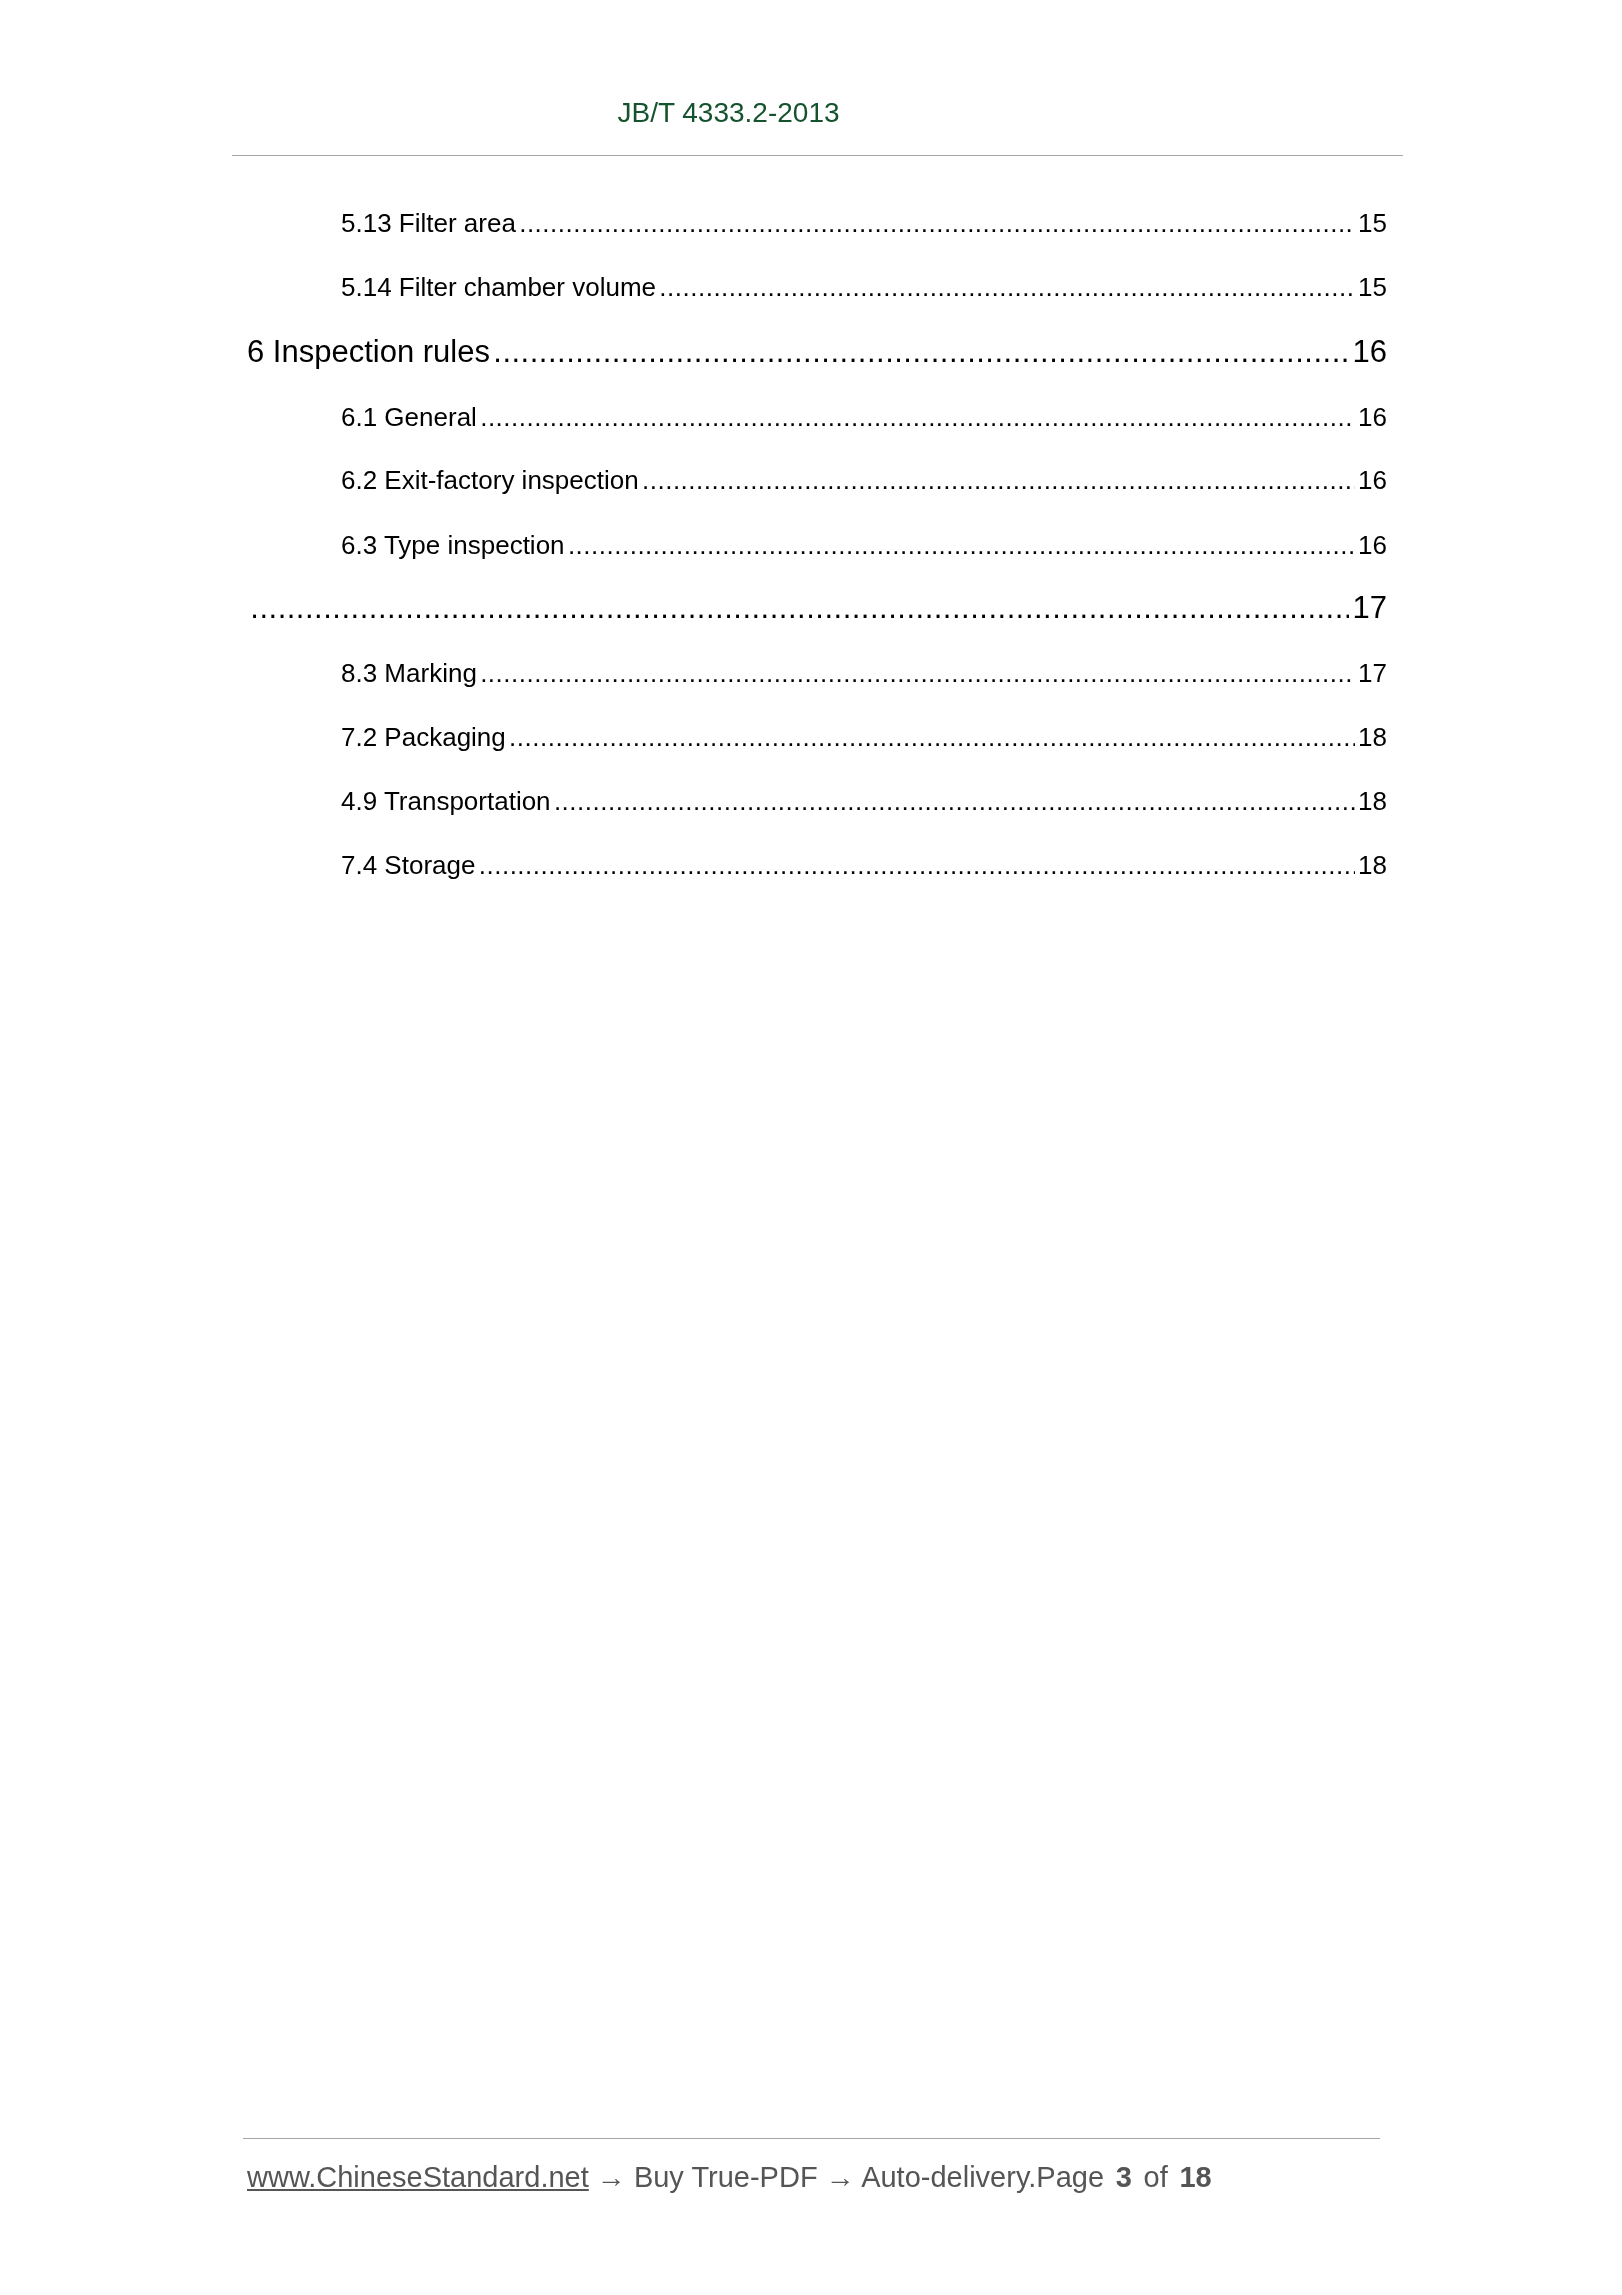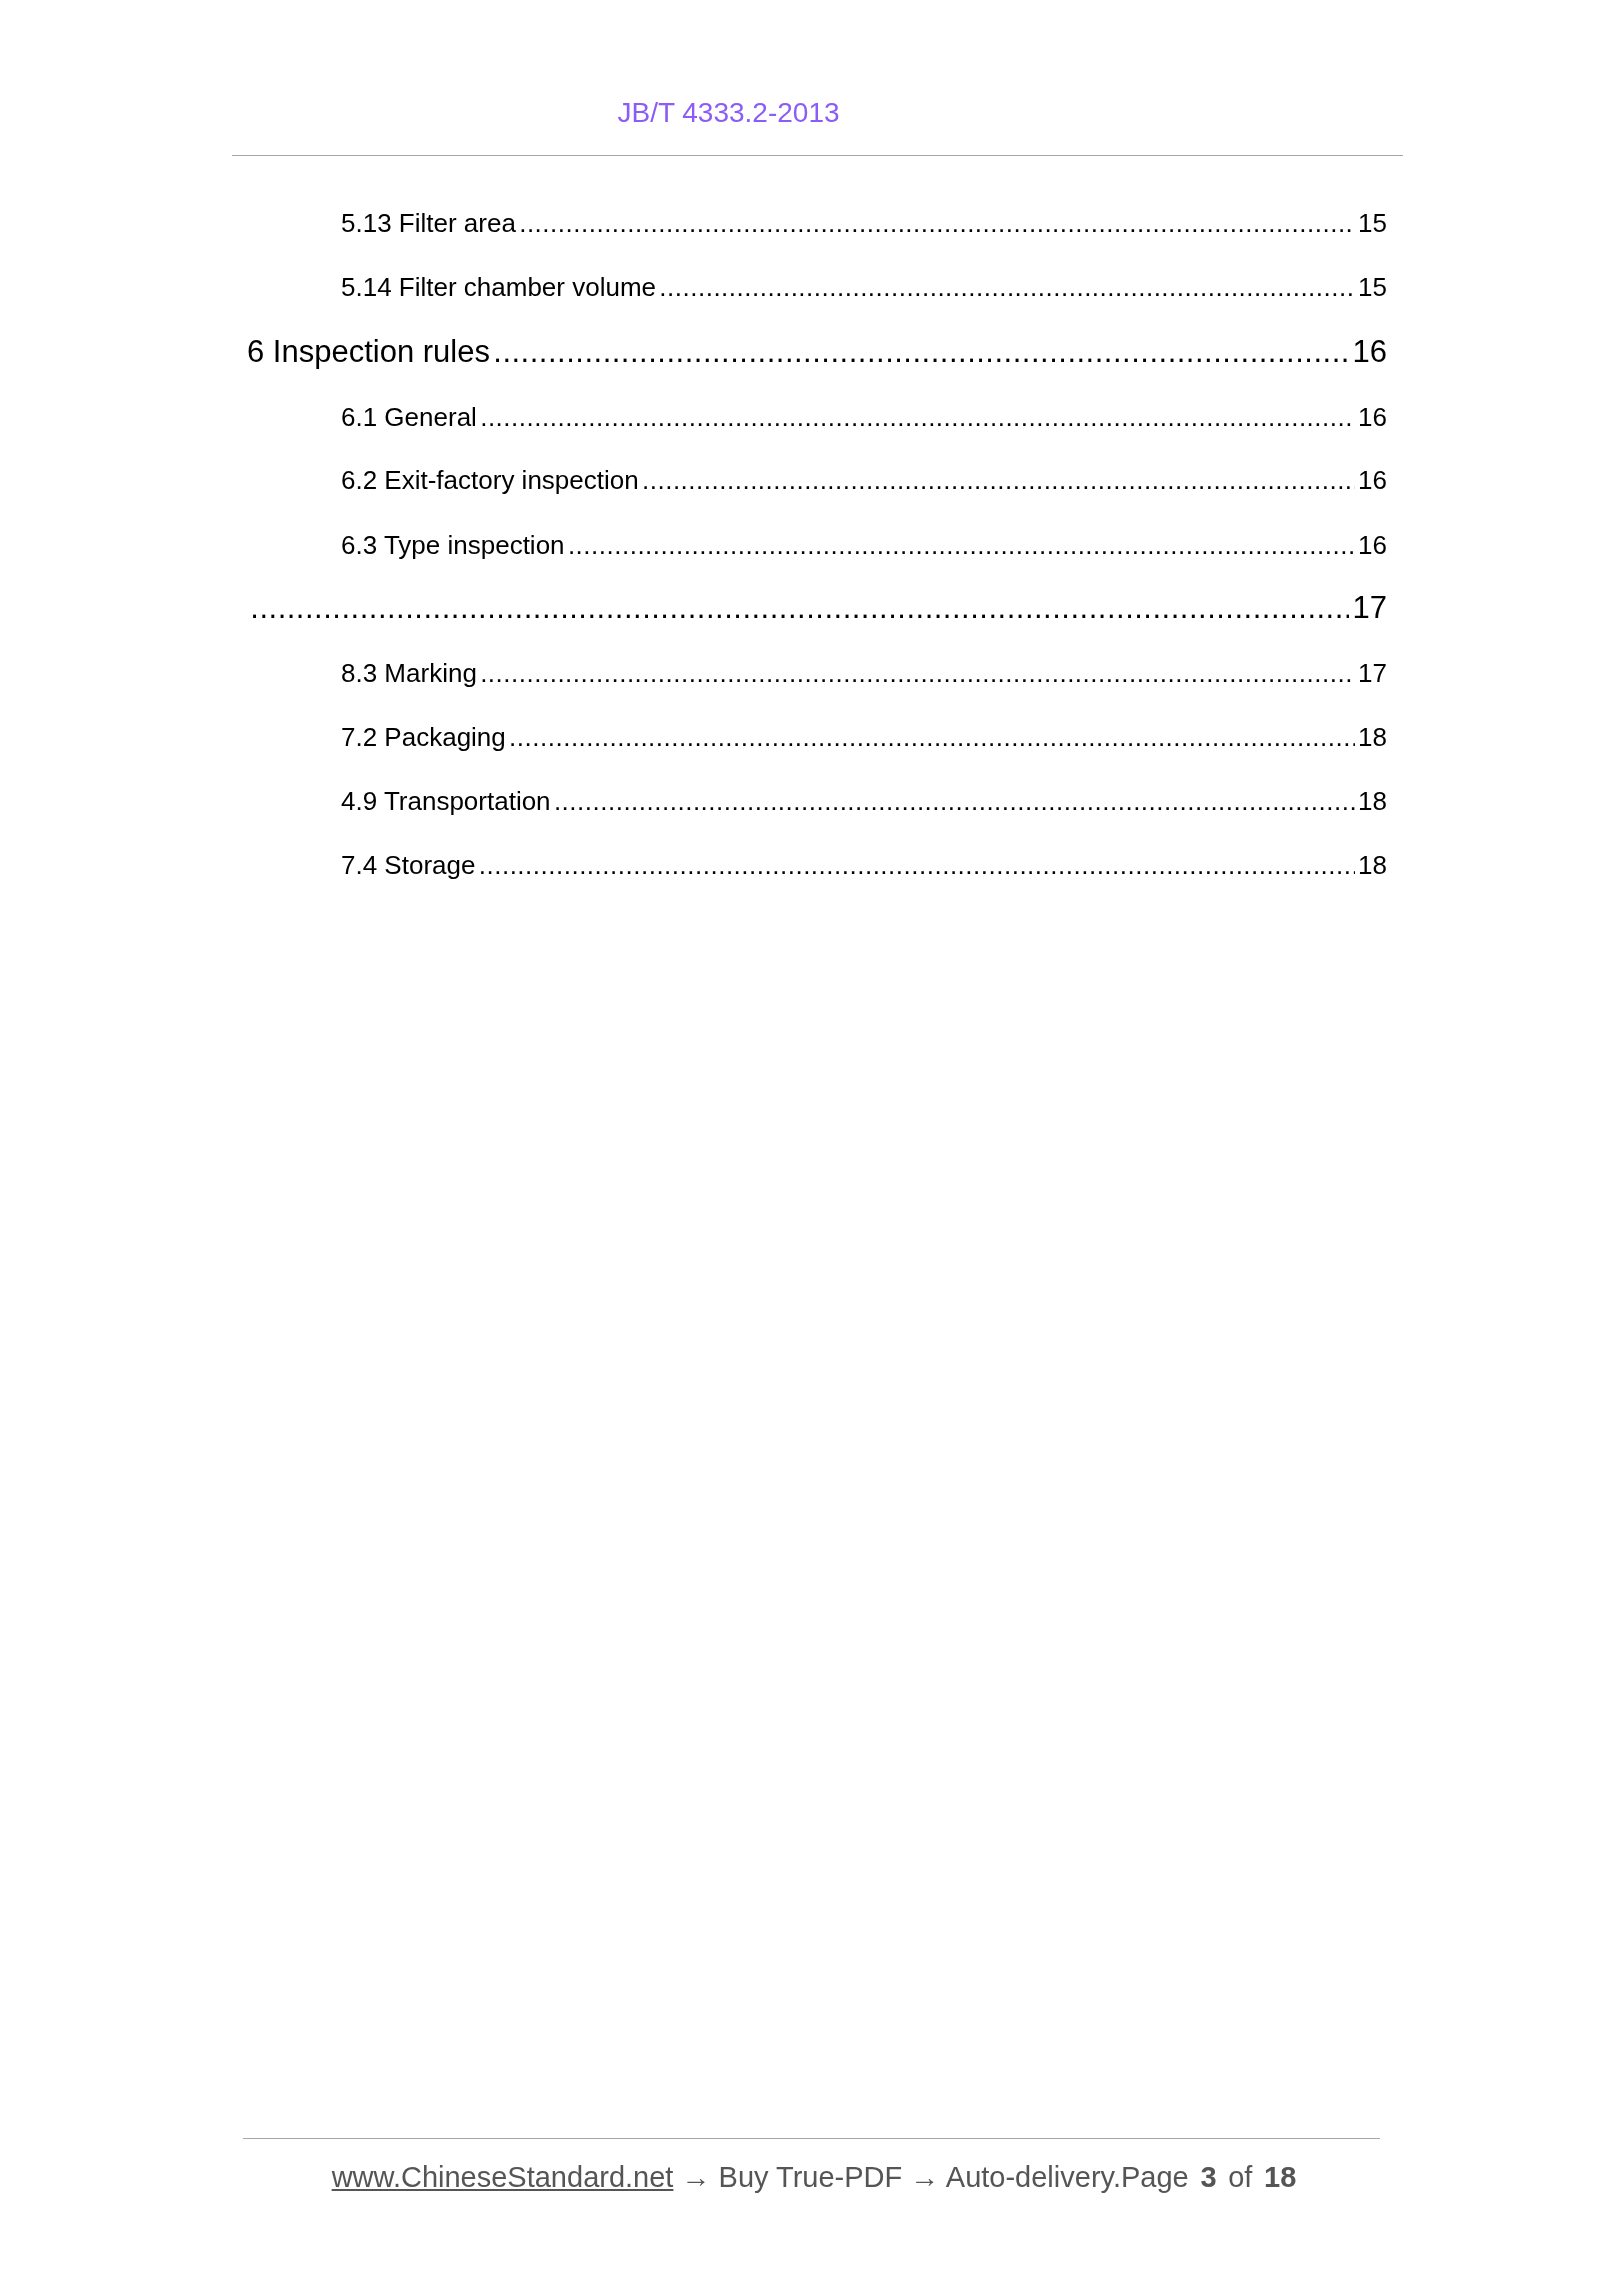--- a/index.html
+++ b/index.html
@@ -1,33 +1,33 @@
 <!DOCTYPE html>
 <html style="font-size:13.3px"><head>
 <meta charset="utf-8">
 <style>
   html, body { margin: 0; padding: 0; background: #ffffff; }
   body { width: 1623px; height: 2295px; position: relative; overflow: hidden;
          font-family: "Liberation Sans", "DejaVu Sans", sans-serif; color: #000; }
   .page-header { position: absolute; left: 0; width: 1457px; top: 97px; text-align: center;
-                 font-size: 28px; color: #8b5cf6; }
+                 font-size: 28px; color: #14532d; }
   .header-rule { position: absolute; left: 232px; width: 1171px; top: 155px; height: 0;
                  border-top: 1.7px solid #a6a6a6; }
   .toc { position: absolute; left: 0; top: 0; width: 1623px; }
   .toc-row { position: absolute; display: flex; align-items: baseline; right: 236px; }
   .toc-row.l1 { left: 247px; font-size: 31px; }
   .toc-row.l2 { left: 304px; font-size: 26px; margin-left: 37px; }
   .toc-title { white-space: nowrap; }
   .toc-leader { flex: 1; overflow: hidden; white-space: nowrap; margin: 0 3.3px; letter-spacing: 0.5px; }
   .toc-leader::after { content: "........................................................................................................................................................................................................................................................"; }
   .toc-page { white-space: nowrap; text-align: right; }
   .footer-rule { position: absolute; left: 243px; width: 1137px; top: 2138px; height: 0;
                  border-top: 1.7px solid #a6a6a6; }
   .footer { position: absolute; left: 247px; top: 2161px; width: 1134px; display: flex;
-            justify-content: center; font-size: 29px; color: #555555; }
+            justify-content: flex-start; font-size: 29px; color: #555555; }
   .footer-left a { color: #555555; text-decoration: underline; }
   .footer-right b { font-weight: bold; }
   .footer-right span.sp { display: inline-block; width: 11.7px; }
 </style>
 </head>
 <body>
 
 <div class="page-header">JB/T 4333.2-2013</div>
 <div class="header-rule"></div>
 

